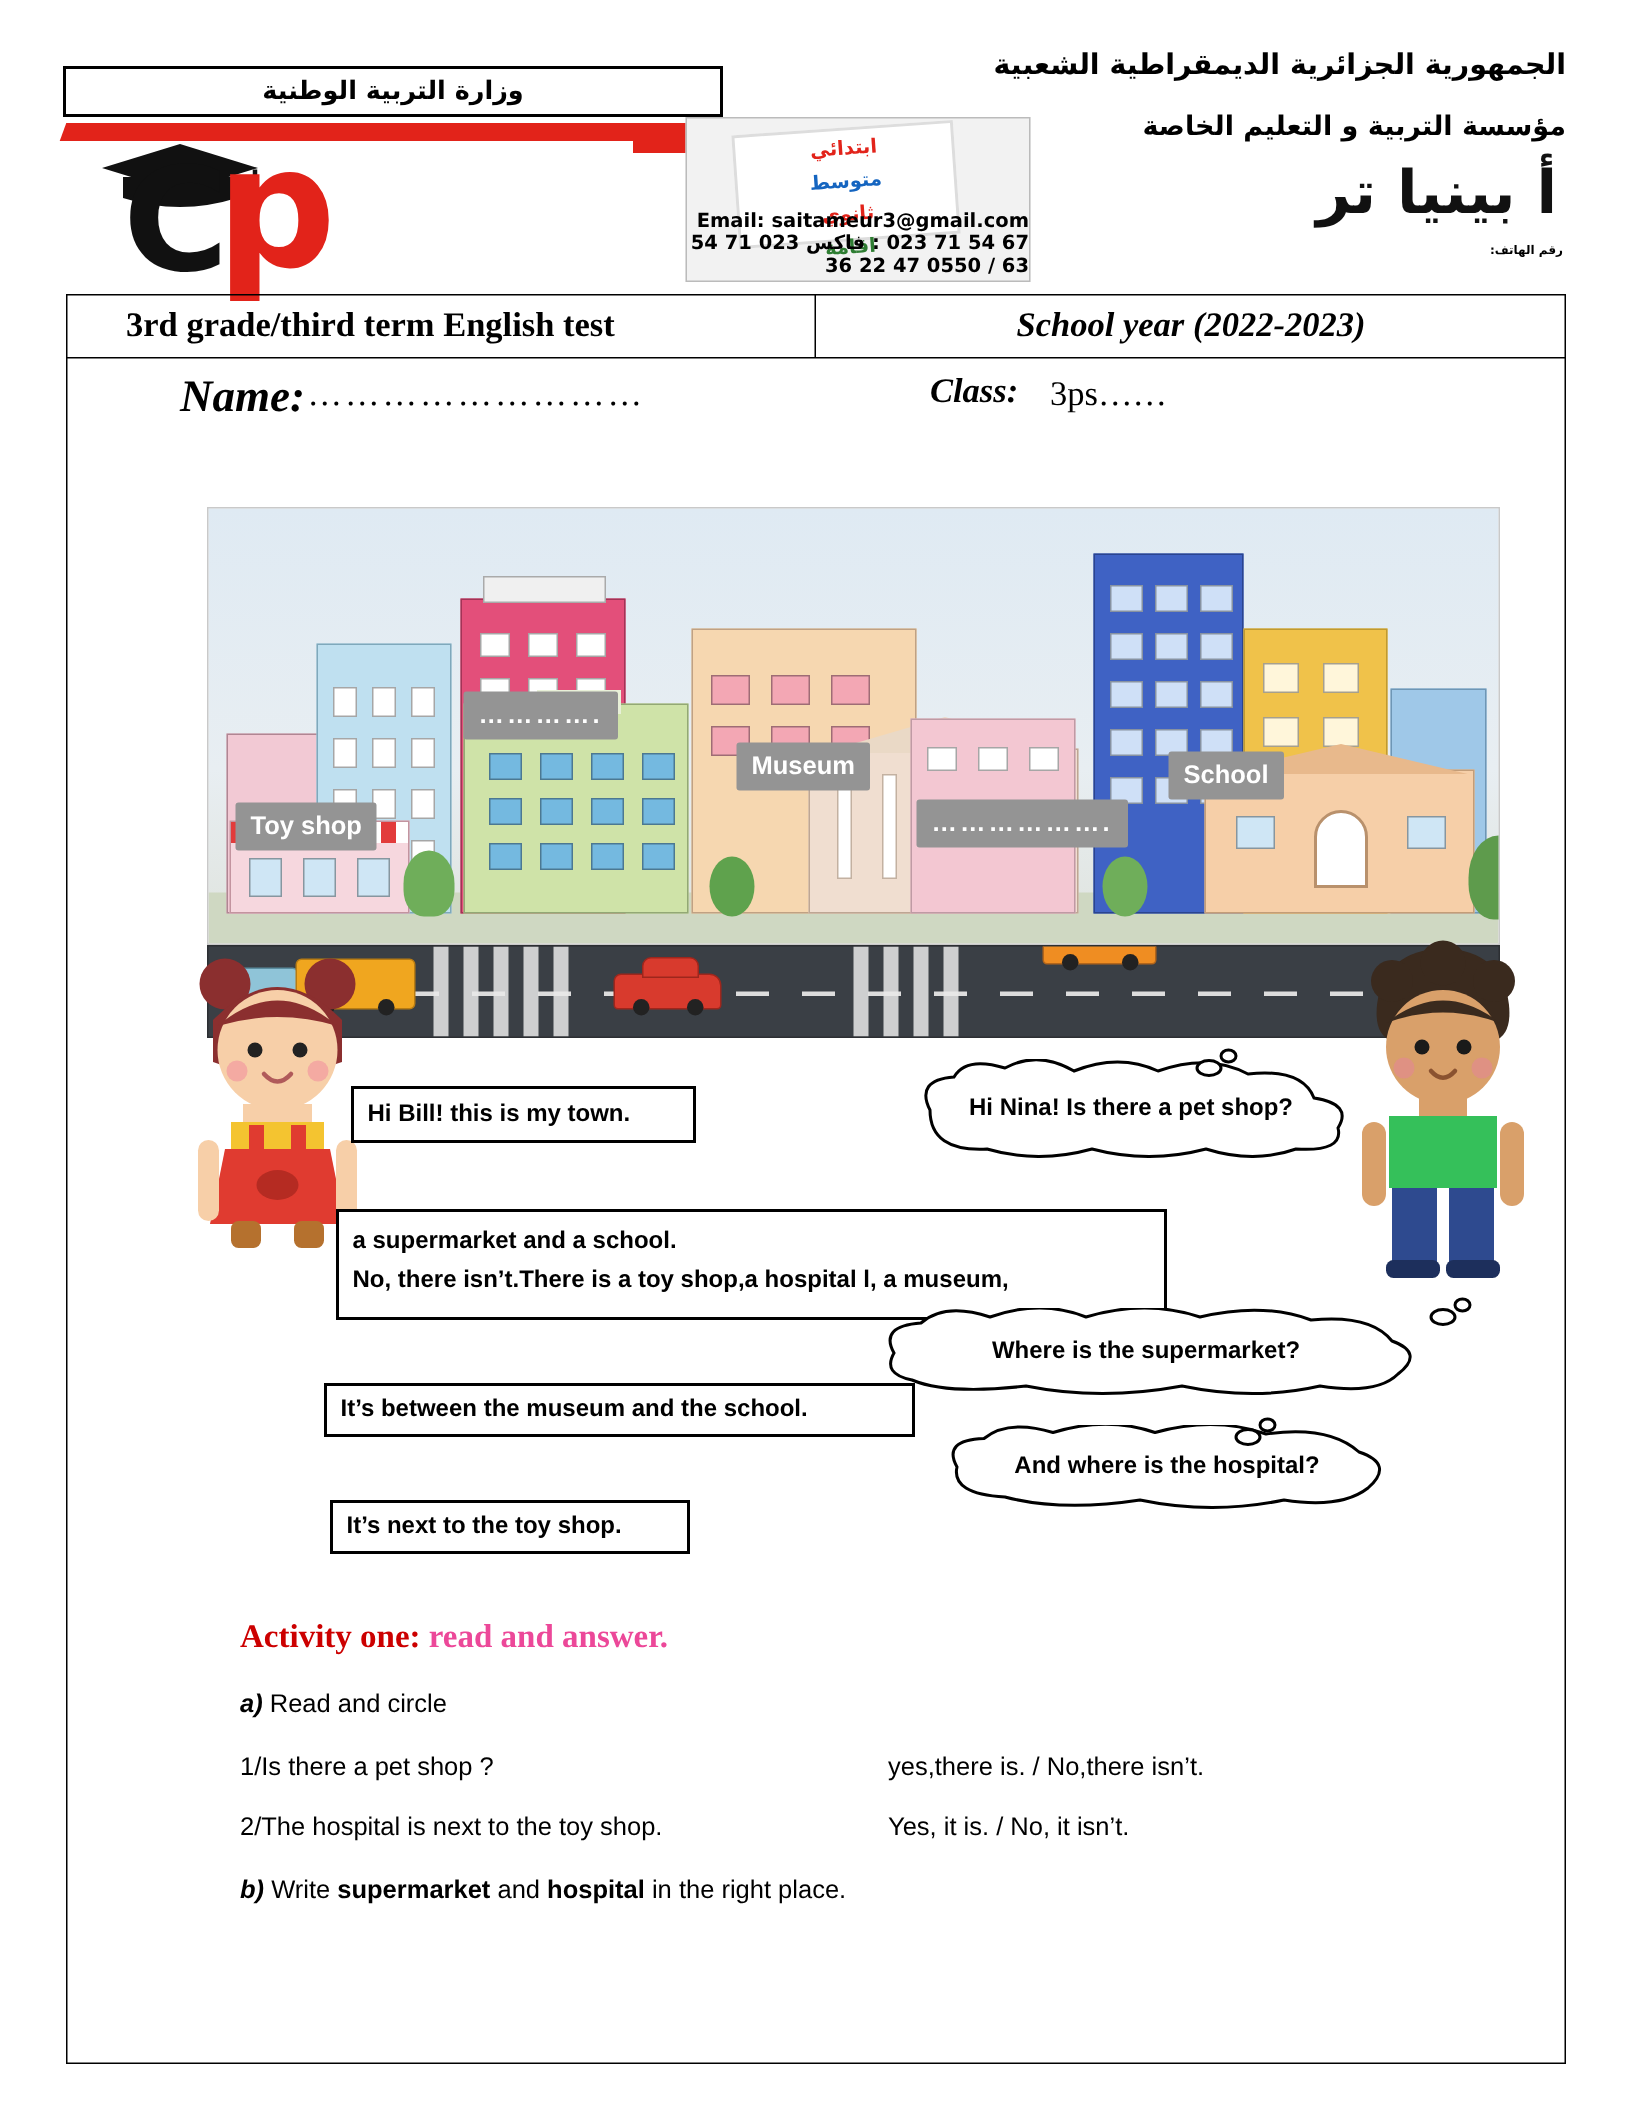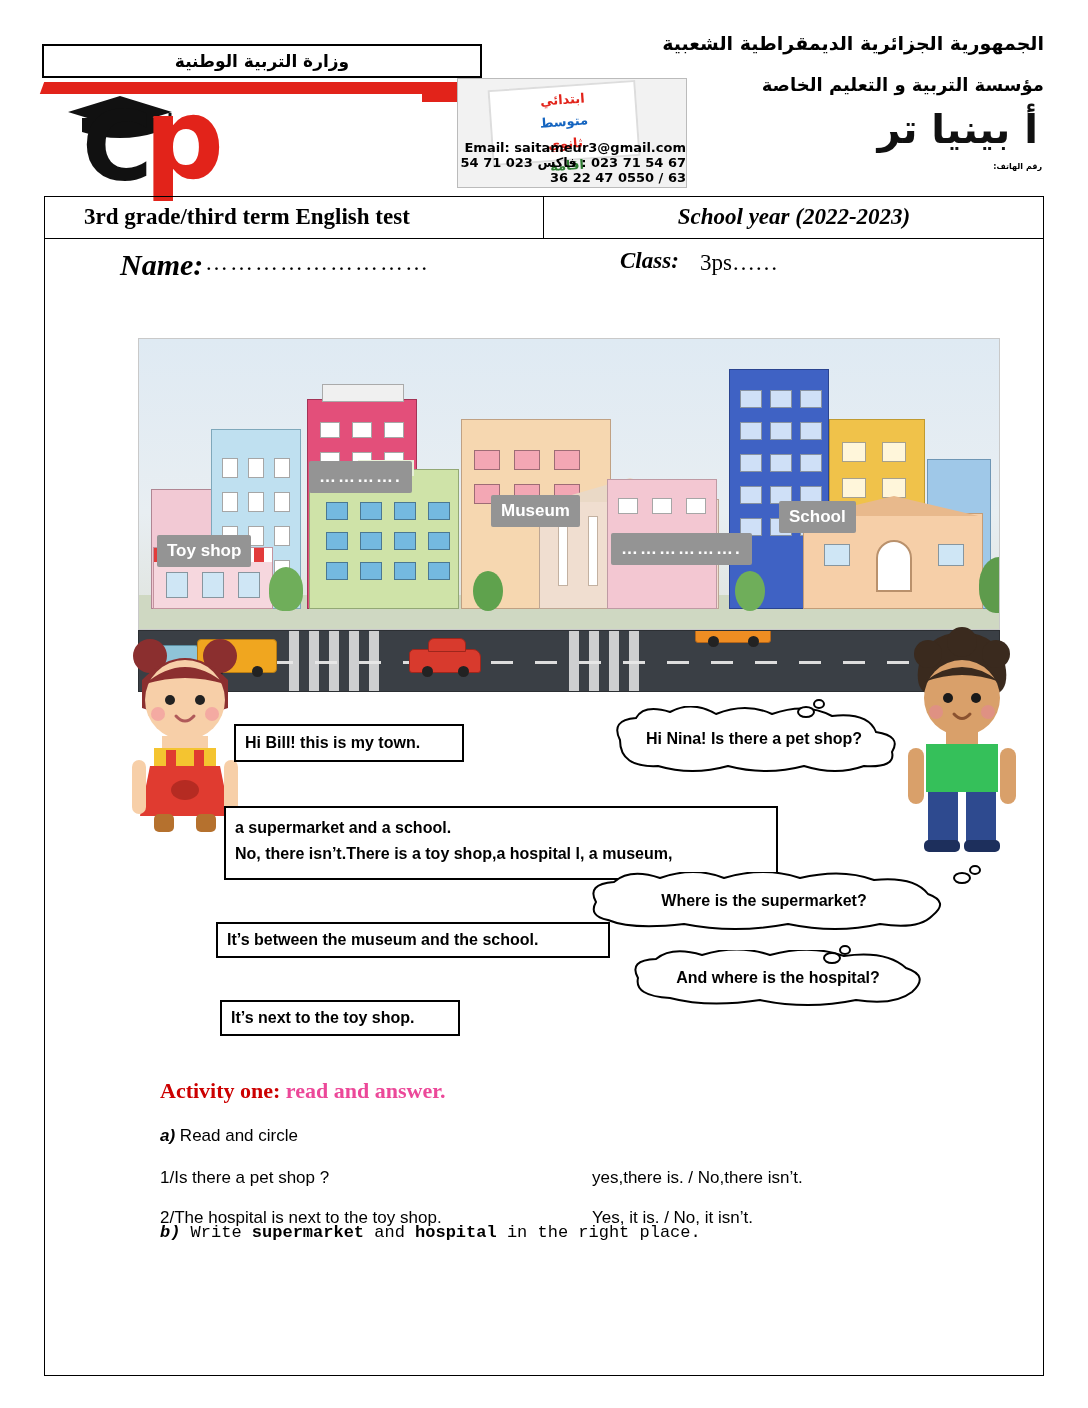--- a/index.html
+++ b/index.html
@@ -651,17 +651,17 @@
   <div class="qline" style="left:160px;top:1126px;">
     <span class="ital-a">a)</span><span> Read and circle</span>
   </div>
 
   <div class="qline" style="left:160px;top:1168px;">1/Is there a pet shop ?</div>
   <div class="qline" style="left:592px;top:1168px;">yes,there is. / No,there isn’t.</div>
 
   <div class="qline" style="left:160px;top:1208px;">2/The hospital is next to the toy shop.</div>
   <div class="qline" style="left:592px;top:1208px;">Yes, it is. / No, it isn’t.</div>
 
-  <div class="qline" style="left:160px;top:1223px;font-family:Liberation Mono, monospace;">
+  <div class="qline" style="left:160px;top:1250px;">
     <span class="ital-a">b)</span><span> Write </span><b>supermarket</b><span> and </span><b>hospital</b><span> in the right place.</span>
   </div>
 
 </div>
 
 </body></html>

